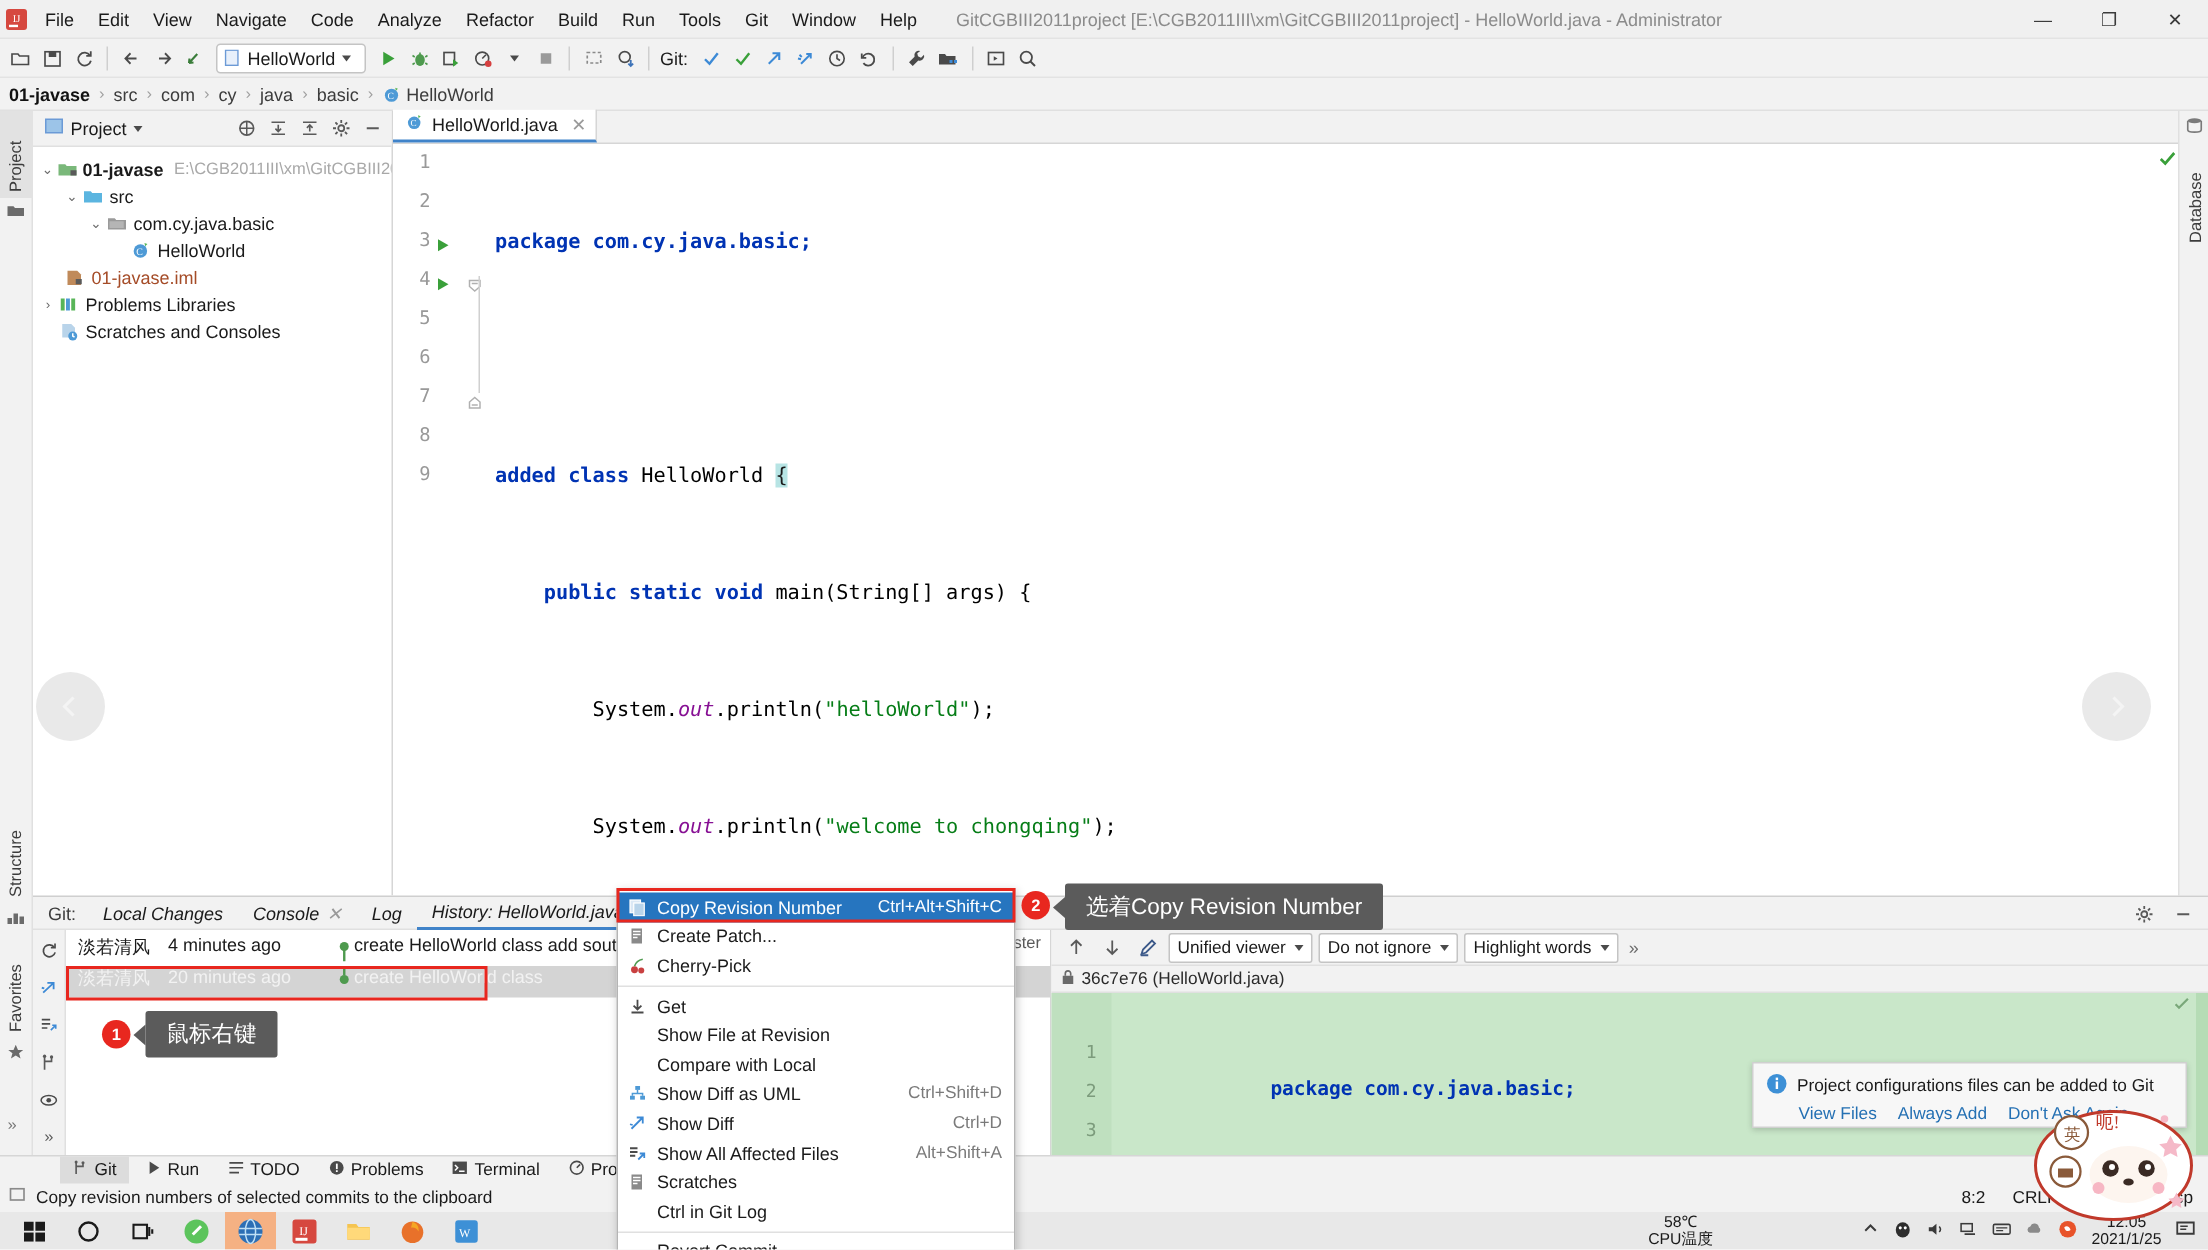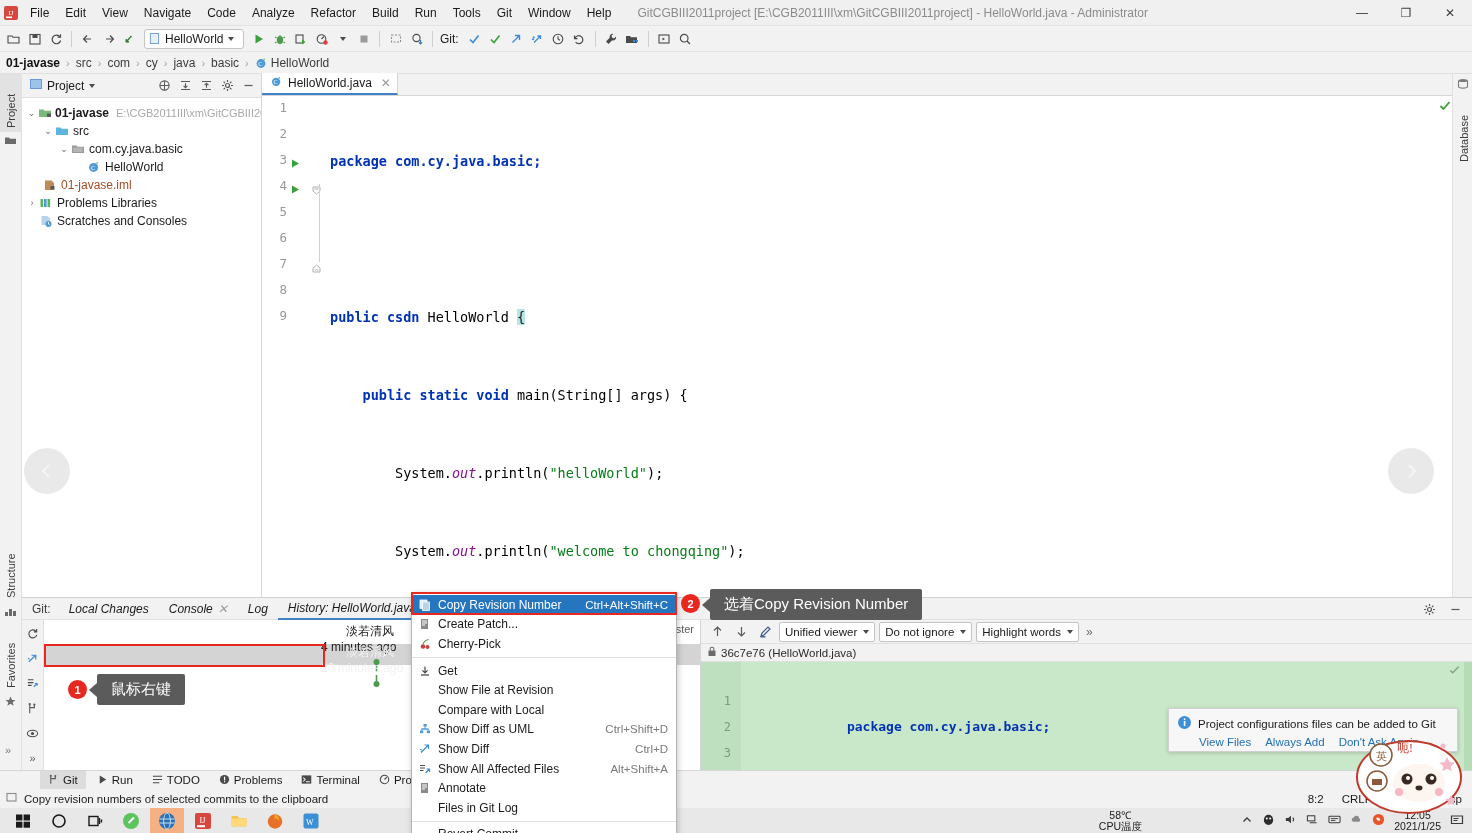--- a/index.html
+++ b/index.html
@@ -160,21 +160,21 @@
   .gt-label { color:#3c3c3c; }
   .gitpanel-tools { position:absolute; right:8px; top:0; height:22px; display:flex; align-items:center; gap:8px; }
 
   .historybody { position:absolute; left:0; top:22px; width:1450px; height:151px; display:flex; }
   .hist-side {
     width:22px; background:#f2f2f2; border-right:1px solid #e0e0e0;
     padding-top:4px; display:flex; flex-direction:column; align-items:center; gap:7px;
   }
   .hs-ico { width:18px;height:18px;display:flex;align-items:center;justify-content:center; }
   .hist-list { width:656px; background:#fff; position:relative; }
-  .hrow { height:21px; display:flex; align-items:center; font-size:12px; padding-left:8px; white-space:nowrap;flex-direction:column; }
+  .hrow { height:21px; display:flex; align-items:flex-start; font-size:12px; padding-left:8px; white-space:nowrap; }
   .hrow.selected { background:#d4d4d4; color:#fff; }
   .hrow .author { width:60px; color:#1a1a1a; }
   .hrow.selected .author { color:#f2f2f2; }
   .hrow .when { width:110px; color:#1a1a1a; }
   .hrow.selected .when { color:#f2f2f2; }
   .hdot { width:14px; display:flex; align-items:center; justify-content:center; }
   .hrow .msg { color:#1a1a1a; overflow:hidden; }
   .hrow.selected .msg { color:#f2f2f2; }
   .master-tag {
     position:absolute; right:6px; top:2px; display:flex; align-items:center; gap:4px;
@@ -685,21 +685,21 @@
           <svg width="9" height="9" viewBox="0 0 9 9">
               <path d="M1 8h7V4L4.5 1 1 4z" fill="none" stroke="#b0b0b0" stroke-width="1"></path>
               <path d="M2.5 6h4" stroke="#b0b0b0" stroke-width="1"></path>
             </svg>
         </div>
         <div style="position:absolute;left:57px;top:88px;width:1px;height:78px;background:#d0d0d0;"></div>
       </div>
       <div class="code">
         <div class="cline"><span class="k">package com.cy.java.basic;</span></div>
         <div class="cline"></div>
-        <div class="cline"><span class="k">public csdn </span><span class="p">HelloWorld </span><span class="sel">{</span></div>
+        <div class="cline"><span class="k">added class </span><span class="p">HelloWorld </span><span class="sel">{</span></div>
         <div class="cline"><span class="k">    public static void </span><span class="p">main</span><span class="p">(String[] args) {</span></div>
         <div class="cline"><span class="p">        System.</span><span class="f">out</span><span class="p">.println(</span><span class="s">"helloWorld"</span><span class="p">);</span></div>
         <div class="cline"><span class="p">        System.</span><span class="f">out</span><span class="p">.println(</span><span class="s">"welcome to chongqing"</span><span class="p">);</span></div>
         <div class="cline"><span class="p">    }</span></div>
         <div class="cline hl"><span class="sel">}</span></div>
         <div class="cline"></div>
       </div>
       <div class="rightgut">
         <div style="position:absolute;right:1px;top:4px;">
           <svg width="12" height="12" viewBox="0 0 12 12">
@@ -990,25 +990,25 @@
     </div>
     <div class="ctxitem">
       <span class="ci-icon">
         <svg width="12" height="12" viewBox="0 0 12 12">
             <rect x="2" y="1" width="7" height="10" fill="#8a8a8a"></rect>
             <rect x="3" y="2.5" width="5" height="1" fill="#fff"></rect>
             <rect x="3" y="4.5" width="5" height="1" fill="#fff"></rect>
             <rect x="3" y="6.5" width="3" height="1" fill="#fff"></rect>
           </svg>
       </span>
-      <span class="ci-label">Annotate</span>
+      <span class="ci-label">Scratches</span>
     </div>
     <div class="ctxitem">
       <span class="ci-icon"></span>
-      <span class="ci-label">Files in Git Log</span>
+      <span class="ci-label">Ctrl in Git Log</span>
     </div>
     <div class="ctxsep"></div>
     <div class="ctxitem">
       <span class="ci-icon"></span>
       <span class="ci-label">Revert Commit</span>
     </div>
   </div>
 
   <div class="redbox" style="left:411px;top:592px;width:266px;height:23px;"></div>
   <div class="redbox" style="left:44px;top:644px;width:281px;height:23px;"></div>

